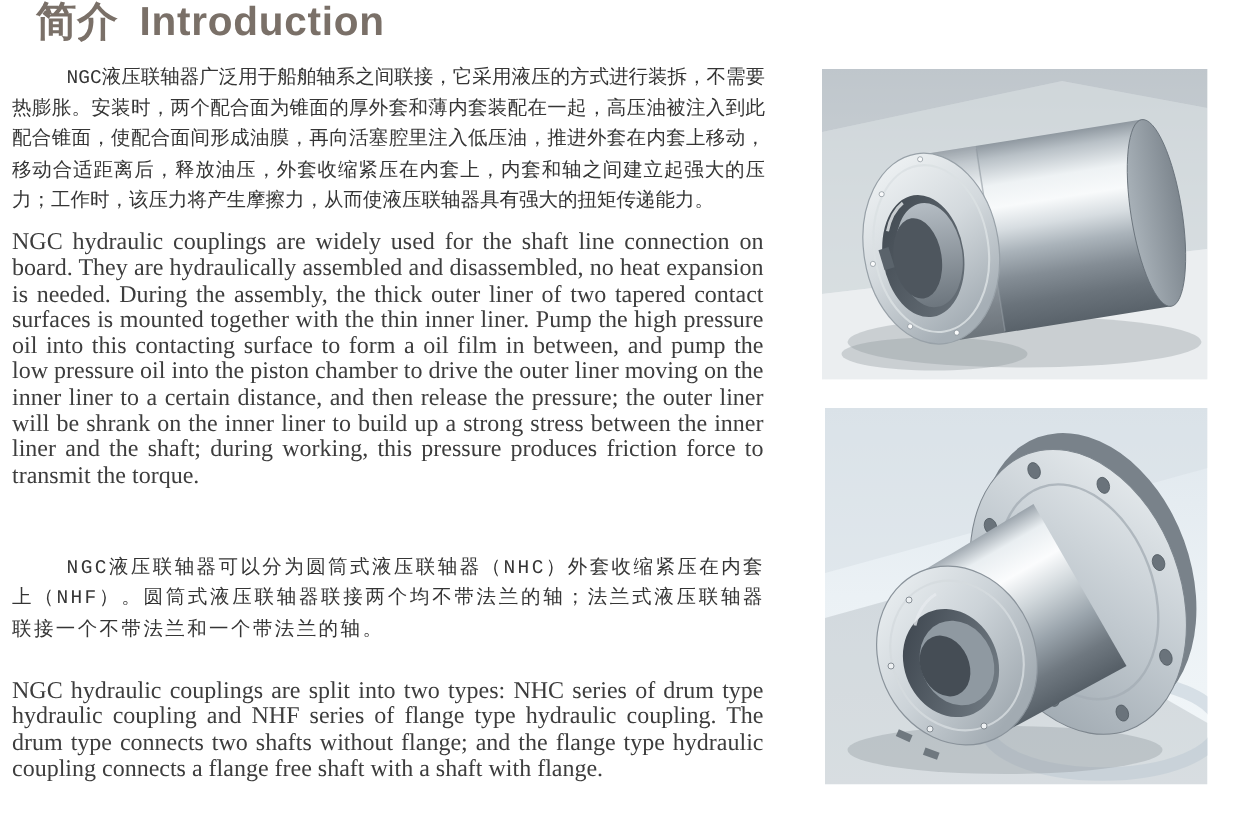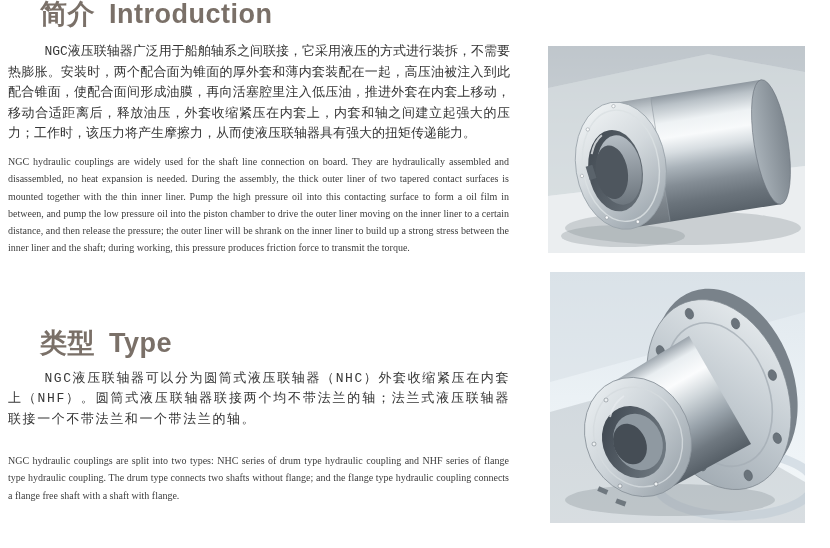--- a/index.html
+++ b/index.html
@@ -11,33 +11,33 @@
   }
   .page { position:relative; width:830px; height:548px; background:#ffffff; }
 
   .section-heading {
     position:absolute; left:24px; margin:0;
     color:#7a7068; font-weight:bold;
     font-family:"Liberation Sans","DejaVu Sans",sans-serif;
     font-size:27px; line-height:32px; letter-spacing:0.5px;
     white-space:nowrap;
   }
-  .section-heading .cn { margin-right:14px;margin-left:16px; }
+  .section-heading .cn { margin-right:14px; }
 
   .cn-para {
     position:absolute; left:8px; width:502px; margin:0;
     color:#353535; font-size:13px; line-height:20.6px;
     text-align:justify; text-indent:2.8em;
     font-family:Liberation Mono, monospace;
   }
   .cn-para.spaced { letter-spacing:1.6px; line-height:20.4px; }
 
   .en-para {
     position:absolute; left:8px; width:501px; margin:0;
-    color:#3d3d3d; font-size:10px; line-height:17.3px;
+    color:#3d3d3d; font-size:16px; line-height:17.3px;
     text-align:justify;
     font-family:"Liberation Serif","DejaVu Serif",serif;
   }
 
   .product-img {
     position:absolute; display:block;
   }
   .product-img svg { display:block; }
 </style>
 </head>
@@ -46,23 +46,20 @@
 <div class="page">
 
   <h1 class="section-heading" style="top:-2px;">
     <span class="cn">简介</span><span>Introduction</span>
   </h1>
 
   <p class="cn-para" style="top:42px;">NGC液压联轴器广泛用于船舶轴系之间联接，它采用液压的方式进行装拆，不需要热膨胀。安装时，两个配合面为锥面的厚外套和薄内套装配在一起，高压油被注入到此配合锥面，使配合面间形成油膜，再向活塞腔里注入低压油，推进外套在内套上移动，移动合适距离后，释放油压，外套收缩紧压在内套上，内套和轴之间建立起强大的压力；工作时，该压力将产生摩擦力，从而使液压联轴器具有强大的扭矩传递能力。</p>
 
   <p class="en-para" style="top:153px;">NGC hydraulic couplings are widely used for the shaft line connection on board. They are hydraulically assembled and disassembled, no heat expansion is needed. During the assembly, the thick outer liner of two tapered contact surfaces is mounted together with the thin inner liner. Pump the high pressure oil into this contacting surface to form a oil film in between, and pump the low pressure oil into the piston chamber to drive the outer liner moving on the inner liner to a certain distance, and then release the pressure; the outer liner will be shrank on the inner liner to build up a strong stress between the inner liner and the shaft; during working, this pressure produces friction force to transmit the torque.</p>
 
-  <h1 class="section-heading" style="top:327px;">
-    <span class="cn">类型</span><span>Type</span>
-  </h1>
 
   <p class="cn-para spaced" style="top:369px;">NGC液压联轴器可以分为圆筒式液压联轴器（NHC）外套收缩紧压在内套上（NHF）。圆筒式液压联轴器联接两个均不带法兰的轴；法兰式液压联轴器联接一个不带法兰和一个带法兰的轴。</p>
 
   <p class="en-para" style="top:452px;">NGC hydraulic couplings are split into two types: NHC series of drum type hydraulic coupling and NHF series of flange type hydraulic coupling. The drum type connects two shafts without flange; and the flange type hydraulic coupling connects a flange free shaft with a shaft with flange.</p>
 
   <div class="product-img" style="left:548px; top:46px; width:257px; height:207px;">
     <svg width="257" height="207" viewBox="0 0 257 207" xmlns="http://www.w3.org/2000/svg">
       <defs>
         <linearGradient id="dbg" x1="0" y1="0" x2="0" y2="1">
           <stop offset="0" stop-color="#c9cfd4"></stop>

